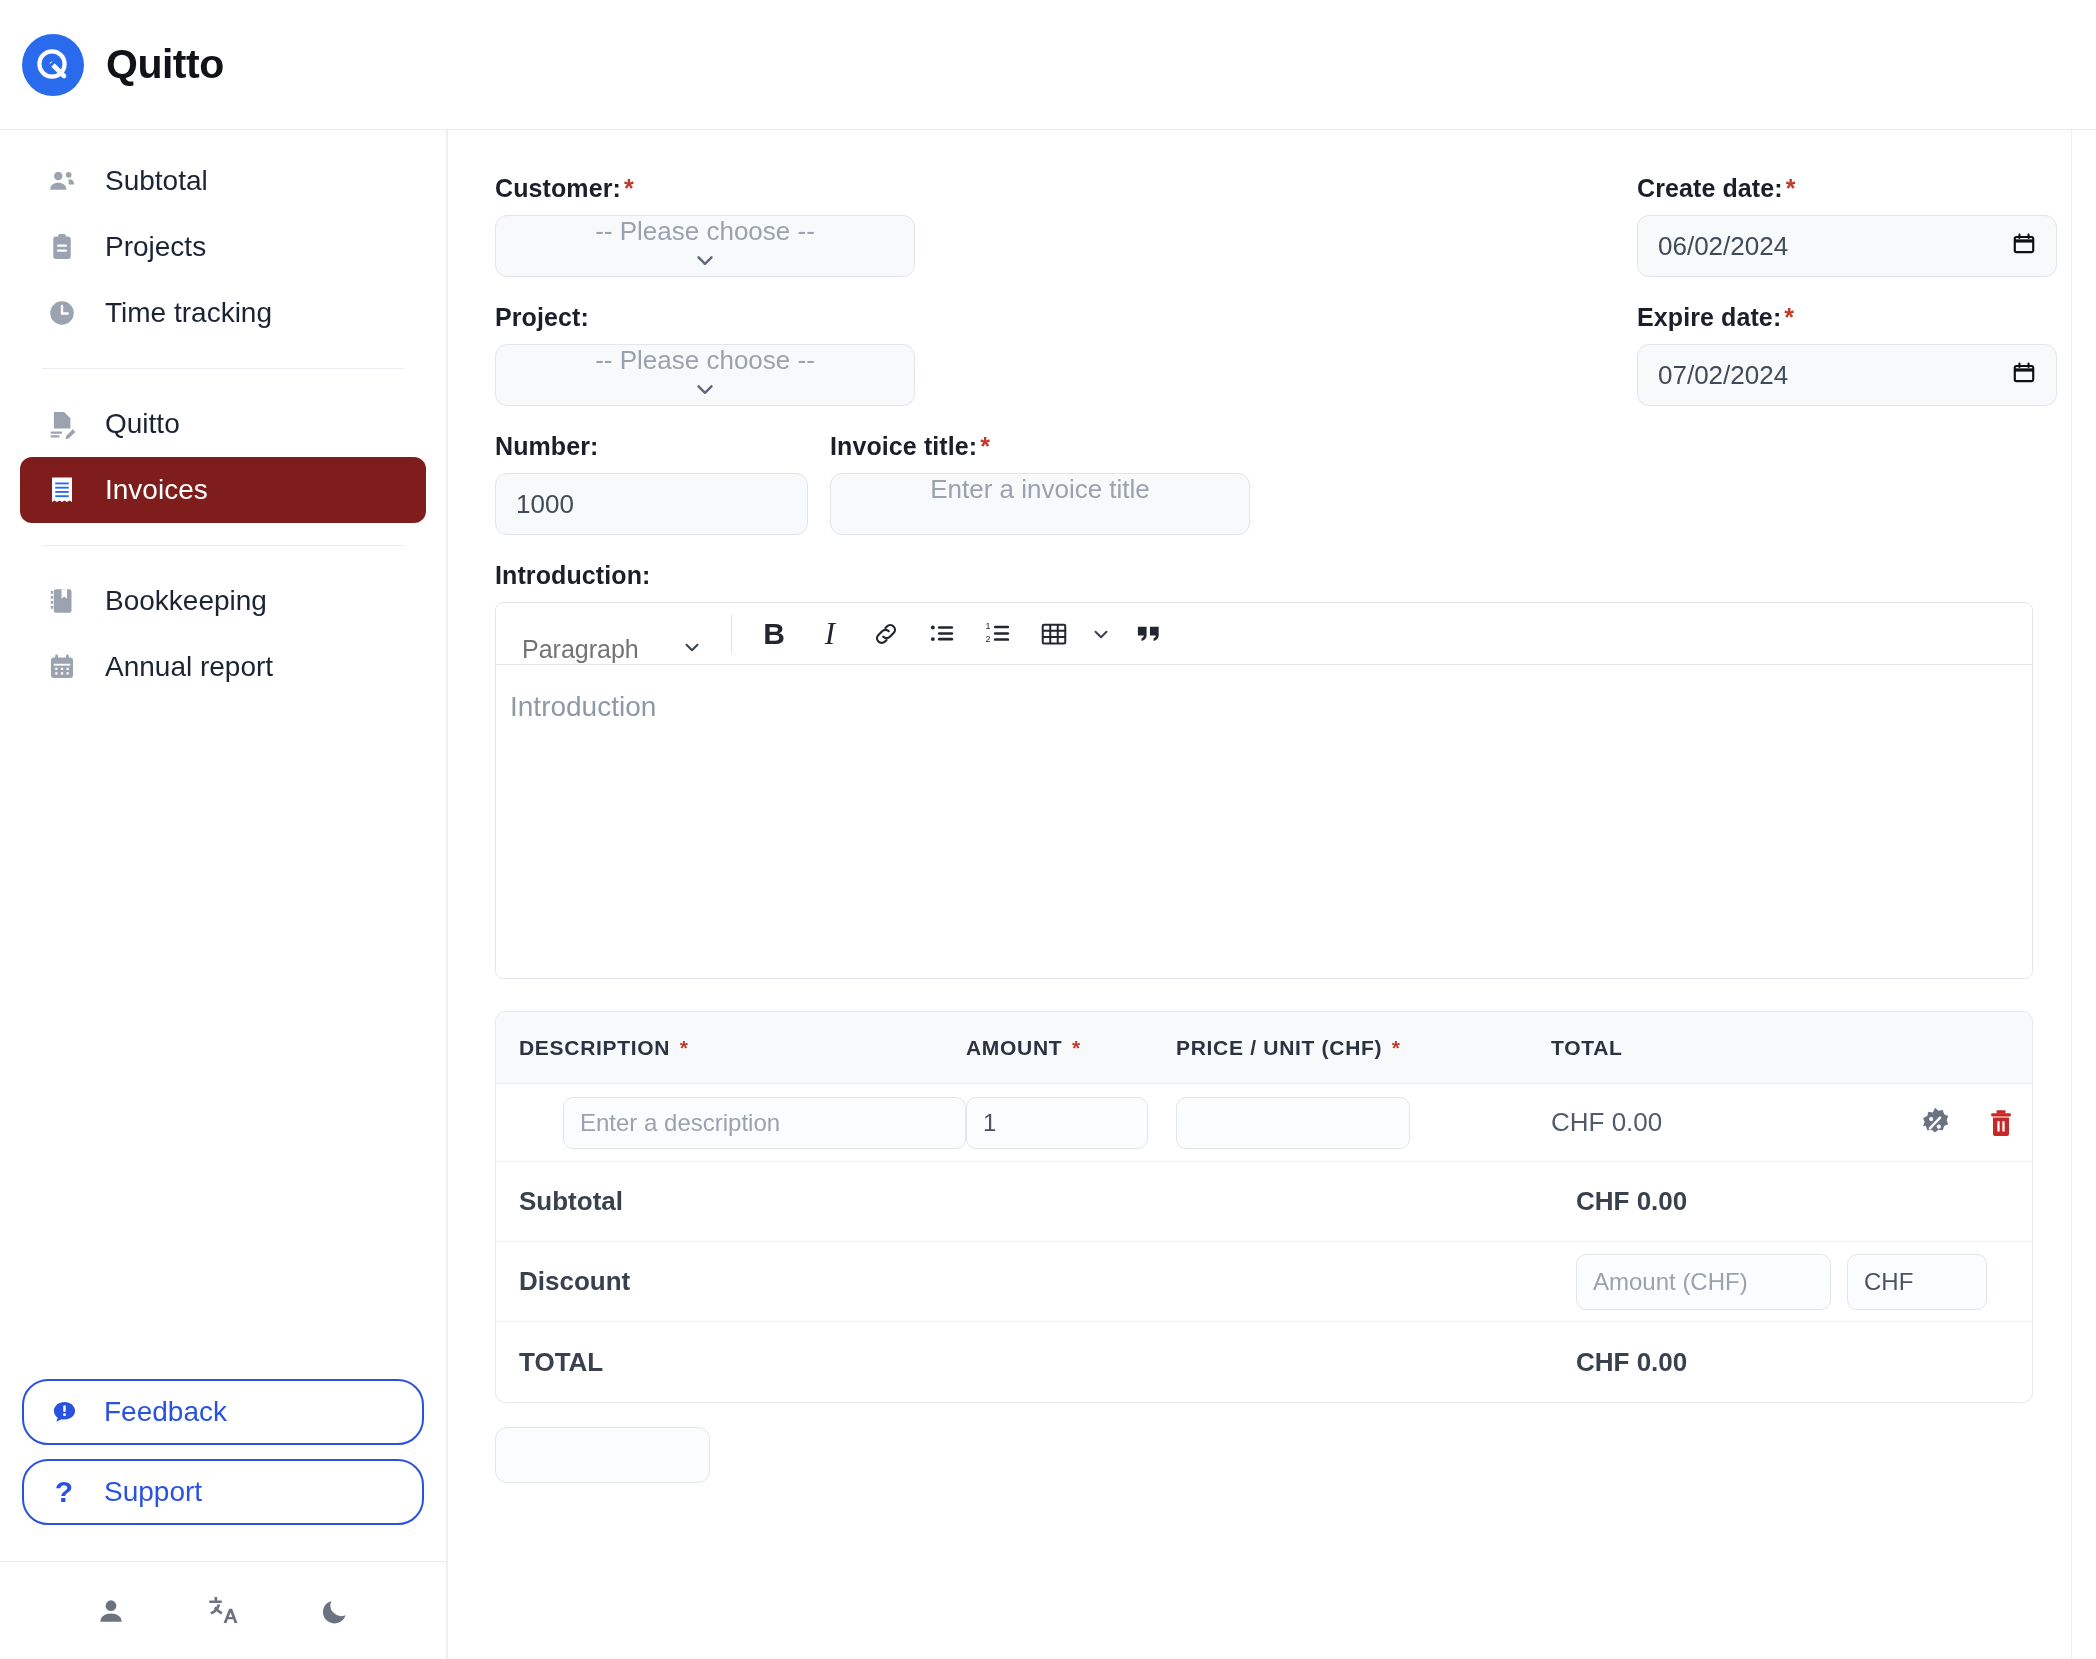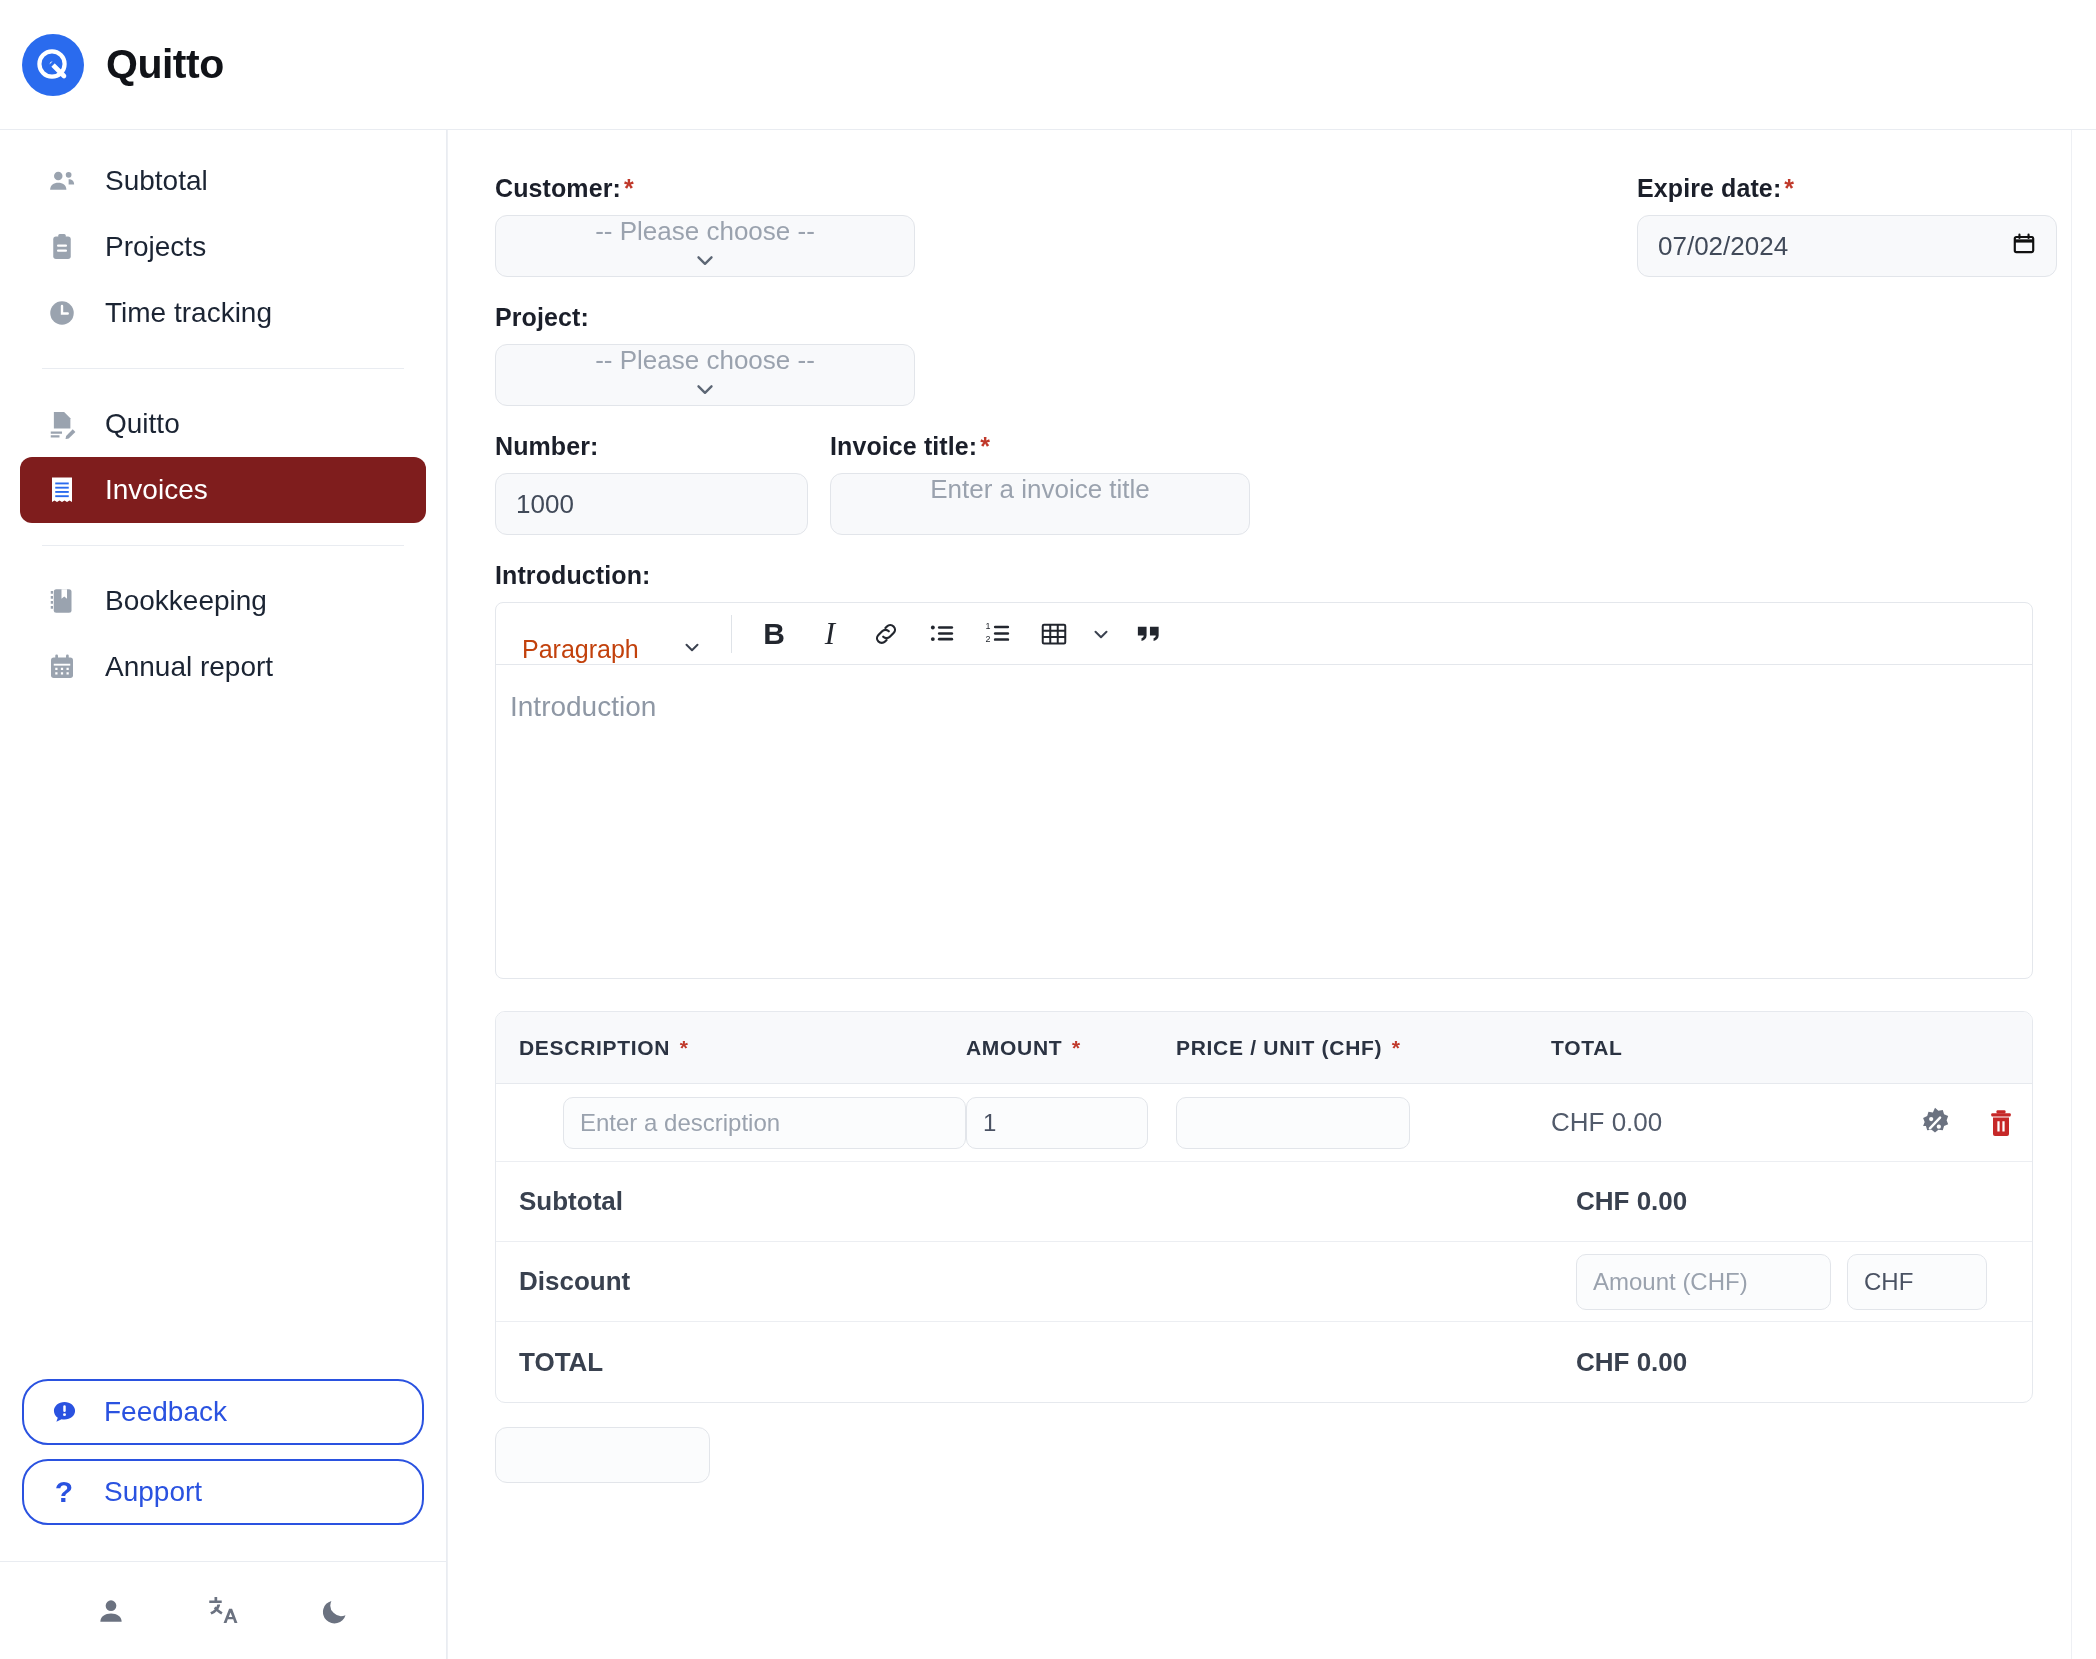--- a/index.html
+++ b/index.html
@@ -122,21 +122,21 @@
   .editor {
     border: 1px solid #e4e7ec; border-radius: 8px; overflow: hidden; background: #fff;
   }
   .editor-toolbar {
     height: 62px; display: flex; align-items: center;
     border-bottom: 1px solid #e4e7ec; padding: 0 14px; gap: 4px;
   }
   .tb-select {
     display: flex; align-items: center; justify-content: space-between;
     width: 205px; height: 44px; padding: 0 12px;
-    font-size: 25px; color: #c2410c; cursor: pointer; margin-top: 32px;
+    font-size: 25px; color: #737373; cursor: pointer; margin-top: 32px;
   }
   .tb-div { width: 1px; height: 38px; background: #dfe3e8; margin: 0 12px; }
   .tb-btn {
     width: 52px; height: 46px; display: flex; align-items: center; justify-content: center;
     cursor: pointer; color: #22262e; font-size: 28px;
   }
   .editor-body { height: 313px; padding: 26px 14px 0 14px; }
   .editor-ph { font-size: 28px; color: #8f98a5; }
 
   
@@ -377,20 +377,37 @@
             <span class="chev">
               <svg width="26" height="26" viewBox="0 0 24 24" fill="none" stroke="currentColor" stroke-width="2.2" stroke-linecap="round" stroke-linejoin="round">
                   <polyline points="6 9.5 12 15.5 18 9.5"></polyline>
                 </svg>
             </span>
           </div>
         </div>
       </div>
 
       <div class="col-right">
+        <div class="fld">
+          <label class="lbl">
+            <span>Create date:</span><span class="req">*</span>
+          </label>
+          <div class="date-wrap">
+            <div class="inp">
+              <span>06/02/2024</span>
+            </div>
+            <span class="date-ico">
+              <svg width="26" height="26" viewBox="0 0 24 24" fill="none" stroke="#111" stroke-width="2">
+                <rect x="3.5" y="5.5" width="17" height="14" rx="1.4"></rect>
+                <path d="M3.5 9.2h17" stroke-width="3"></path>
+                <path d="M7.8 3.4v3M16.2 3.4v3" stroke-linecap="round"></path>
+              </svg>
+            </span>
+          </div>
+        </div>
 
         <div class="fld">
           <label class="lbl">
             <span>Expire date:</span><span class="req">*</span>
           </label>
           <div class="date-wrap">
             <div class="inp">
               <span>07/02/2024</span>
             </div>
             <span class="date-ico">

